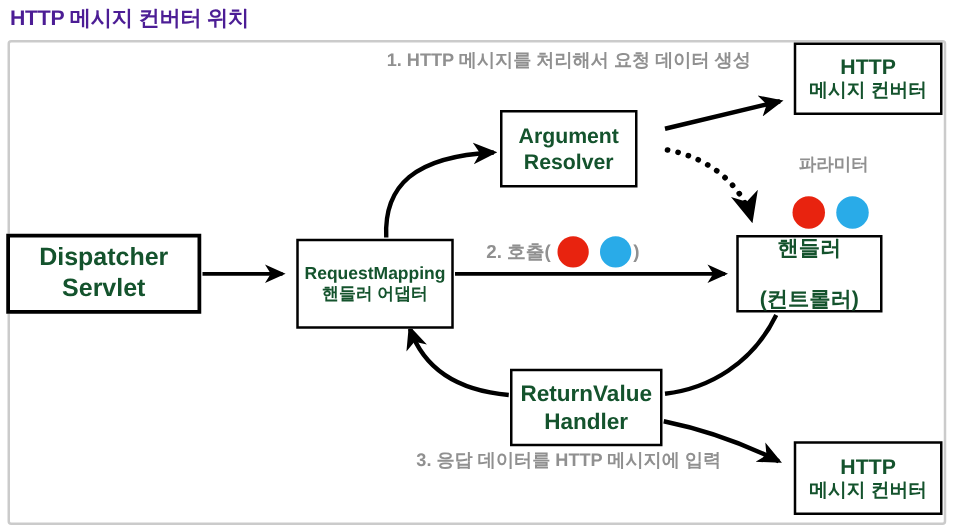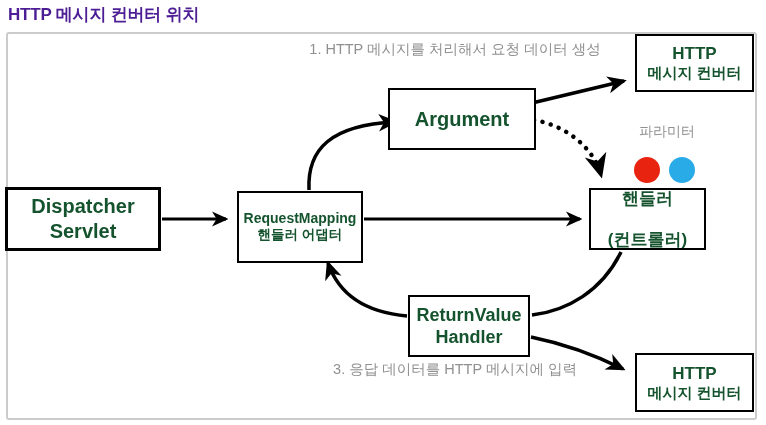--- a/index.html
+++ b/index.html
@@ -39,28 +39,28 @@
     display:flex;flex-direction:column;
     align-items:center;justify-content:center;
     text-align:center;color:#14532d;font-weight:700;
     line-height:1.25;
     z-index:3;
   }
   .node .l1,.node .l2{display:block;}
   .n-dispatcher{left:5px;top:187px;width:156px;height:64px;font-size:20px;border-width:3px;}
   .n-adapter{left:237px;top:191px;width:126px;height:72px;font-size:14px;}
   .n-adapter .l2{font-size:13.5px;}
-  .n-resolver{left:388px;top:88px;width:148px;height:62px;font-size:20px;}
+  .n-resolver{left:400px;top:88px;width:110px;height:62px;font-size:17px;}
   .n-handler{left:589px;top:188px;width:117px;height:62px;font-size:17px;gap:20px;}
   .n-returnvalue{left:408px;top:295px;width:122px;height:62px;font-size:18px;}
   .n-http-top{left:635px;top:34px;width:119px;height:58px;font-size:17px;}
   .n-http-top .l2,.n-http-bottom .l2{font-size:15px;}
   .n-http-bottom{left:635px;top:353px;width:119px;height:59px;font-size:17px;}
   .anno{
-    position:absolute;color:var(--gray);font-weight:400;
+    position:absolute;color:var(--gray);font-weight:700;
     text-align:center;z-index:2;
   }
   .a-step1{left:288px;top:39px;width:334px;font-size:14.5px;line-height:20px;}
   .a-step3{left:288px;top:359px;width:334px;font-size:14.5px;line-height:21px;}
   .a-call{
     left:389px;top:188px;height:27px;
     display:flex;align-items:center;
     font-size:15px;z-index:4;
   }
   .a-param{left:633px;top:123px;width:68px;font-size:14px;}
@@ -110,20 +110,21 @@
     <span class="l2">Servlet</span>
   </div>
 
   <div class="node n-adapter">
     <span class="l1">RequestMapping</span>
     <span class="l2">핸들러 어댑터</span>
   </div>
 
   <div class="node n-resolver">
     <span class="l1">Argument</span>
+    <span class="l2">Resolver</span>
   </div>
 
   <div class="node n-handler">
     <span class="l1">핸들러</span>
     <span class="l2">(컨트롤러)</span>
   </div>
 
   <div class="node n-returnvalue">
     <span class="l1">ReturnValue</span>
     <span class="l2">Handler</span>
@@ -136,20 +137,26 @@
 
   <div class="node n-http-bottom">
     <span class="l1">HTTP</span>
     <span class="l2">메시지 컨버터</span>
   </div>
 
   <div class="anno a-step1">
     <div>1. HTTP 메시지를 처리해서 요청 데이터 생성</div>
   </div>
 
+  <div class="anno a-call">
+    <span>2. 호출(</span>
+    <span class="dot red"></span>
+    <span class="dot blue"></span>
+    <span>)</span>
+  </div>
 
   <div class="anno a-param">파라미터</div>
   <span class="param-dot pd-red"></span>
   <span class="param-dot pd-blue"></span>
 
   <div class="anno a-step3">
     <div>3. 응답 데이터를 HTTP 메시지에 입력</div>
   </div>
 
 </div>

